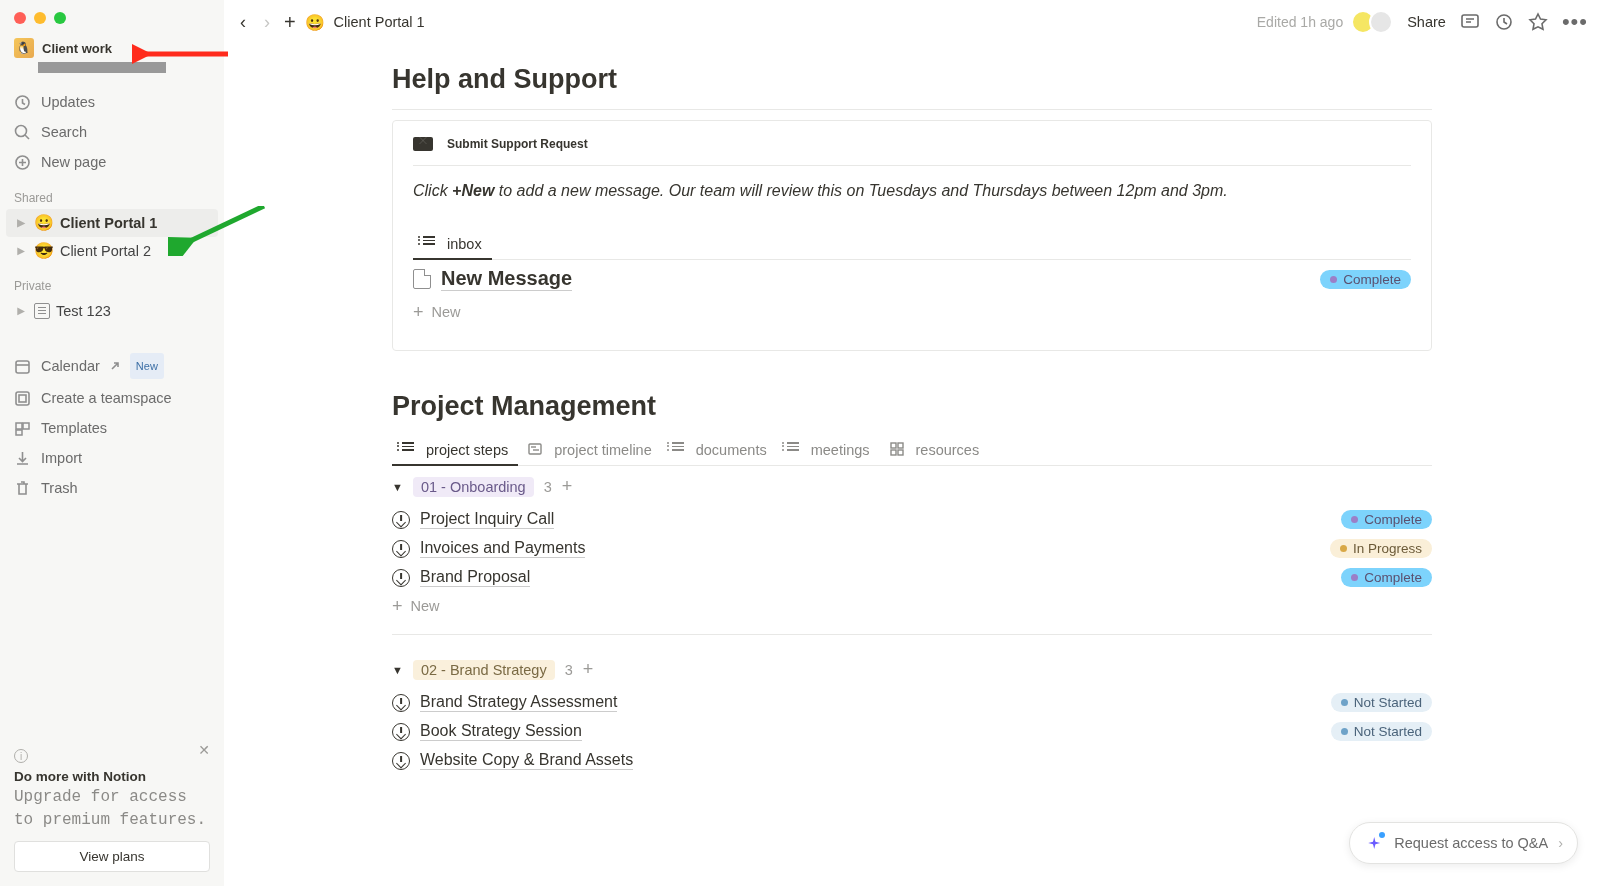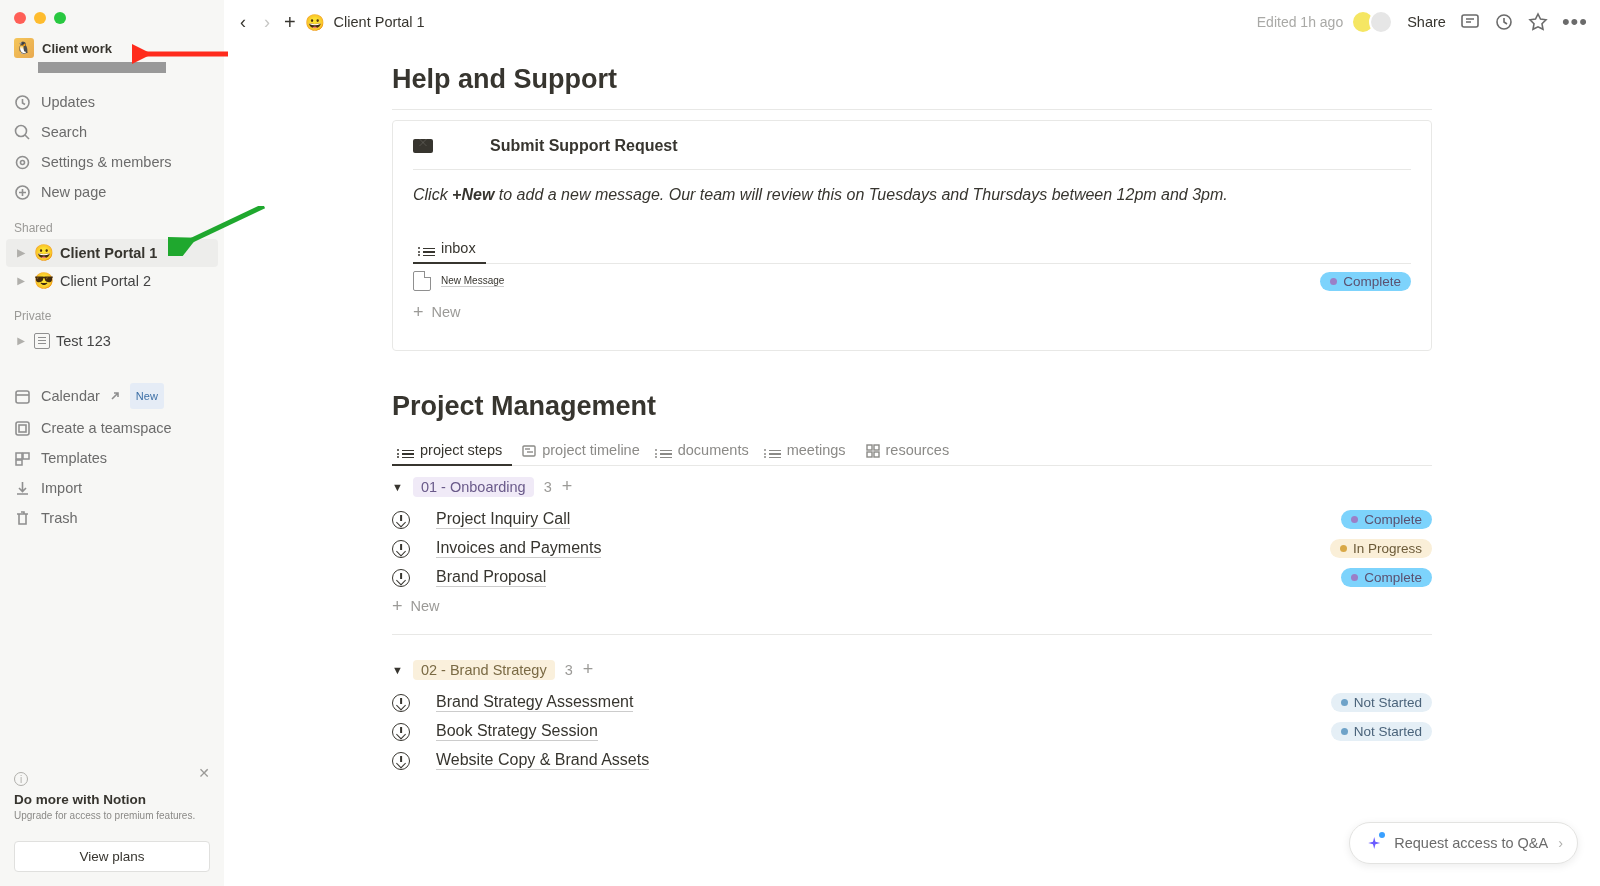--- a/index.html
+++ b/index.html
@@ -21,21 +21,21 @@
 .emoji { font-size:16px; }
 .page-icon-doc { width:16px;height:16px;border:1.5px solid #8f8f8f;border-radius:2px; position:relative; }
 .page-icon-doc::before { content:""; position:absolute; top:3px;left:3px;right:3px;height:1px;background:#8f8f8f;box-shadow:0 3px 0 #8f8f8f,0 6px 0 #8f8f8f; }
 .green-arrow { position:absolute; left:168px; top:206px; pointer-events:none; }
 .side-tools { margin-top:auto; }
 .new-badge { background:#e5ecf6; color:#3d6fa6; font-size:11px; font-weight:500; padding:2px 6px; border-radius:3px; }
 .promo { padding:10px 14px 14px 14px; position:relative; }
 .promo-close { position:absolute; right:14px; top:6px; color:#9b9a97; cursor:pointer; font-size:14px; }
 .promo-info { width:14px;height:14px;border:1.5px solid #b0afab;border-radius:50%; display:inline-flex; align-items:center; justify-content:center; font-size:10px; color:#b0afab; margin-bottom:6px; }
 .promo h4 { font-size:13.5px; font-weight:600; color:#37352f; margin-bottom:2px; }
-.promo p { font-size:10px; color:#8b8a87; line-height:1.4; margin-bottom:18px; }
+.promo p { font-size:16px; color:#8b8a87; line-height:1.4; margin-bottom:10px;font-family:Liberation Mono, monospace; }
 .promo button { width:100%; padding:7px; border:1px solid #e0e0de; border-radius:4px; background:#fff; font-size:13.5px; color:#37352f; cursor:pointer; }
 .main { flex:1; height:100%; display:flex; flex-direction:column; overflow:hidden; }
 .topbar { height:44px; display:flex; align-items:center; padding:0 12px; gap:10px; }
 .nav-arrow { color:#37352f; font-size:18px; padding:0 4px; cursor:pointer; }
 .nav-arrow.disabled { color:#c7c7c5; }
 .plus-icon { font-size:20px; color:#37352f; cursor:pointer; }
 .breadcrumb { display:flex; align-items:center; gap:8px; font-size:14.5px; color:#37352f; }
 .topbar-right { margin-left:auto; display:flex; align-items:center; gap:14px; }
 .edited { font-size:14px; color:#a9a9a6; }
 .avatars { display:flex; }
@@ -43,45 +43,45 @@
 .share-text { font-size:14.5px; color:#37352f; cursor:pointer; }
 .top-icon { color:#6b6b6b; cursor:pointer; }
 .content { flex:1; overflow-y:auto; padding:20px 0 120px 0; }
 .content-inner { max-width:1080px; margin:0 auto; padding:0 20px; }
 h1.section-title { font-size:27px; font-weight:700; color:#37352f; margin-bottom:14px; }
 .hr { height:1px; background:#e8e8e6; margin-bottom:10px; }
 .callout { border:1px solid #e8e8e6; border-radius:4px; padding:16px 20px 24px 20px; margin-bottom:40px; }
 .callout-head { display:flex; align-items:center; gap:14px; padding-bottom:14px; border-bottom:1px solid #e8e8e6; margin-bottom:16px; }
 .mail-icon { width:20px;height:14px;background:#37352f;border-radius:2px;position:relative; }
 .mail-icon::after { content:"";position:absolute;top:0;left:0;right:0;height:7px;background:linear-gradient(135deg,transparent 48%,#fff 50%,transparent 52%),linear-gradient(-135deg,transparent 48%,#fff 50%,transparent 52%); }
-.callout-title { font-size:16px; font-weight:700; color:#37352f;margin-left:43px; }
+.callout-title { font-size:12px; font-weight:700; color:#37352f; }
 .callout-body { font-size:16px; font-style:italic; color:#37352f; margin:0 0 30px 0; }
 .callout-body b { font-weight:700; }
 .db-tabs { display:flex; border-bottom:1px solid #e8e8e6; }
-.db-tab { display:flex; align-items:flex-end; gap:6px; padding:6px 10px; font-size:14.5px; color:#8b8a87; cursor:pointer; border-bottom:2px solid transparent; margin-bottom:-1px; }
+.db-tab { display:flex; align-items:flex-start; gap:12px; padding:6px 10px; font-size:14.5px; color:#8b8a87; cursor:pointer; border-bottom:2px solid transparent; margin-bottom:-1px; }
 .db-tab.active { color:#37352f; border-bottom-color:#37352f; }
 .db-row { display:flex; align-items:center; justify-content:space-between; padding:7px 0; }
 .db-left { display:flex; align-items:center; gap:10px; }
 .doc-outline { width:18px;height:20px;border:1.5px solid #8f8f8f;border-radius:2px;position:relative; }
 .doc-outline::after { content:"";position:absolute;top:-1px;right:-1px;width:6px;height:6px;background:#fff;border-left:1.5px solid #8f8f8f;border-bottom:1.5px solid #8f8f8f; }
-.db-item-title { font-size:10px; font-weight:400; color:#37352f; border-bottom:1px solid #ccc; }
+.db-item-title { font-size:20px; font-weight:700; color:#37352f; border-bottom:1px solid #ccc; }
 .pill { display:inline-flex; align-items:center; gap:6px; font-size:13.5px; padding:2px 10px; border-radius:12px; }
 .pill .dot { width:7px;height:7px;border-radius:50%; }
 .pill.complete { background:#7dd3fc; color:#5b5170; } .pill.complete .dot { background:#9b7fc7; }
 .pill.progress { background:#faefd8; color:#6b5a38; } .pill.progress .dot { background:#d8a847; }
 .pill.notstarted { background:#e5eff6; color:#4a637a; } .pill.notstarted .dot { background:#6ea2c8; }
 .db-new { display:flex; align-items:center; gap:8px; color:#9b9a97; font-size:14.5px; padding:6px 0; cursor:pointer; }
 .plus-s { font-size:18px; line-height:14px; }
 .group-hd { display:flex; align-items:center; gap:10px; padding:10px 0 8px 0; }
 .toggle-tri { font-size:11px; color:#37352f; cursor:pointer; }
 .group-tag { padding:2px 8px; border-radius:4px; font-size:14.5px; font-weight:500; }
 .group-count { color:#9b9a97; font-size:14.5px; }
 .group-add { color:#9b9a97; font-size:18px; cursor:pointer; }
 .task-row { display:flex; align-items:center; justify-content:space-between; padding:5px 0; }
-.task-left { display:flex; align-items:center; gap:26px; }
+.task-left { display:flex; align-items:center; gap:10px; }
 .task-title { font-size:16px; color:#37352f; border-bottom:1px solid #ccc; }
 .dl-icon { width:18px;height:18px;border:1.8px solid #37352f;border-radius:50%;position:relative; }
 .dl-icon::before { content:"";position:absolute;left:50%;top:3px;width:1.8px;height:6px;background:#37352f;transform:translateX(-50%); }
 .dl-icon::after { content:"";position:absolute;left:50%;top:7px;width:6px;height:6px;border-right:1.8px solid #37352f;border-bottom:1.8px solid #37352f;transform:translateX(-50%) rotate(45deg); }
 .divider { height:1px; background:#e8e8e6; margin:14px 0; }
 .qa-pill { position:fixed; bottom:22px; right:22px; display:flex; align-items:center; gap:10px; padding:10px 14px; border:1px solid #e3e3e1; border-radius:24px; background:#fff; box-shadow:0 2px 8px rgba(0,0,0,.08); font-size:14.5px; color:#6b6b6b; cursor:pointer; }
 .sparkle { width:20px;height:20px;position:relative; }
 .sparkle::before { content:"";position:absolute;width:12px;height:12px;background:radial-gradient(circle,#6b5cff 20%,transparent 22%),conic-gradient(#6b5cff 0deg,#6b5cff 360deg);clip-path:polygon(50% 0,60% 40%,100% 50%,60% 60%,50% 100%,40% 60%,0 50%,40% 40%);left:4px;top:4px; }
 .sparkle::after { content:"";position:absolute;width:6px;height:6px;background:#3aa0ff;border-radius:50%;right:-1px;top:-1px; }
 svg { display:block; }
@@ -124,27 +124,20 @@
     </div>
     <div class="side-item">
       <svg width="17" height="17">
           <circle cx="7" cy="7" r="5.5" fill="none" stroke="#8f8f8f" stroke-width="1.6"></circle>
           <line x1="11" y1="11" x2="15" y2="15" stroke="#8f8f8f" stroke-width="1.6"></line>
         </svg>
       <span>Search</span>
     </div>
     <div class="side-item">
       <svg width="17" height="17">
-          <circle cx="8.5" cy="8.5" r="6" fill="none" stroke="#8f8f8f" stroke-width="1.6"></circle>
-          <circle cx="8.5" cy="8.5" r="2" fill="none" stroke="#8f8f8f" stroke-width="1.6"></circle>
-        </svg>
-      <span>Settings &amp; members</span>
-    </div>
-    <div class="side-item">
-      <svg width="17" height="17">
           <circle cx="8.5" cy="8.5" r="6.5" fill="none" stroke="#8f8f8f" stroke-width="1.6"></circle>
           <path d="M8.5 5v7M5 8.5h7" stroke="#8f8f8f" stroke-width="1.6"></path>
         </svg>
       <span>New page</span>
     </div>
   </div>
 
   <div class="side-section">Shared</div>
   <div style="padding:0 6px;">
     <div class="side-page active">

